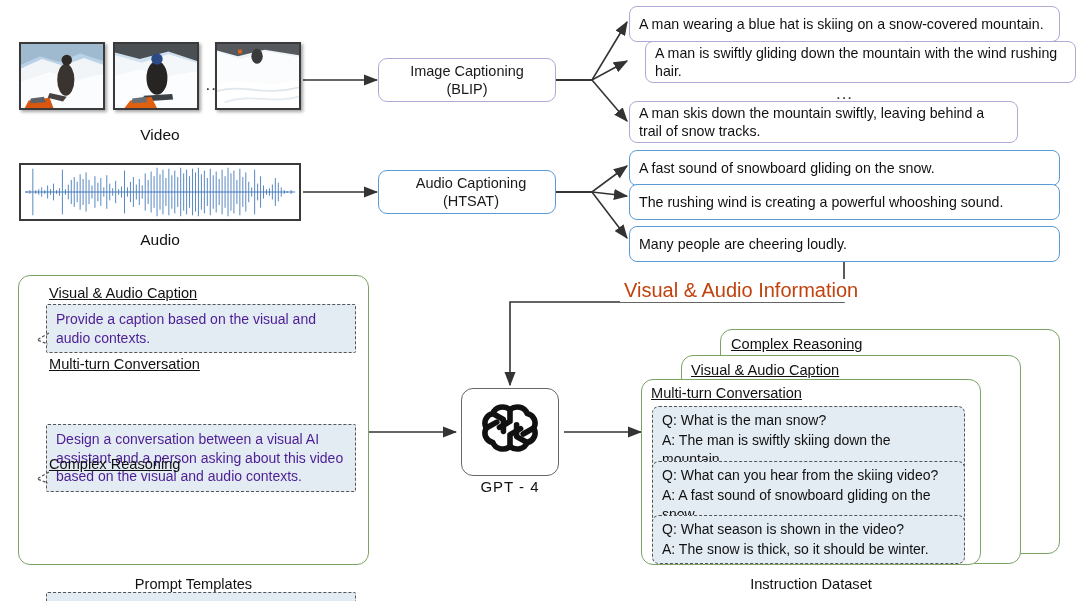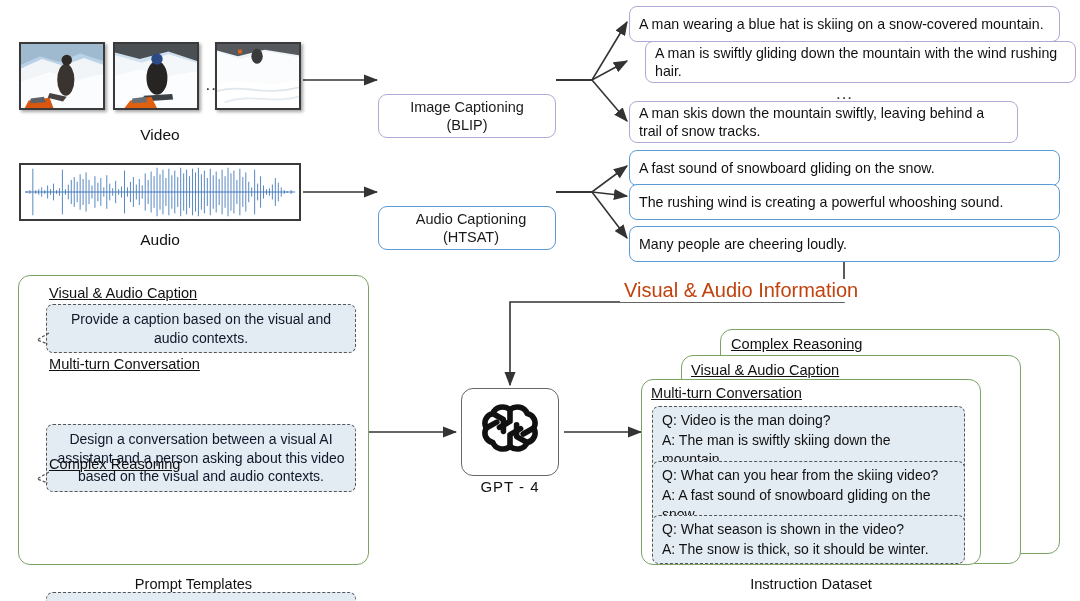--- a/index.html
+++ b/index.html
@@ -11,37 +11,37 @@
   
   .vframe{border:2px solid #3a3a3a;background:#cfd9e2;overflow:hidden;
           box-shadow:2px 2px 3px rgba(0,0,0,.35);}
   .vframe svg{display:block;width:100%;height:100%;}
   .dots-h{font-size:17px;letter-spacing:1px;color:#333;line-height:1;}
 
   .capt-label{font-size:15.5px;color:#111;text-align:center;}
 
   
   .modbox{border-radius:9px;background:#fff;display:flex;align-items:center;
-          justify-content:center;text-align:center;font-size:14.5px;line-height:1.25;margin-top:36px;}
+          justify-content:center;text-align:center;font-size:14.5px;line-height:1.25;}
   .modbox.purple{border:1.6px solid #b3a7d4;}
   .modbox.blue{border:1.6px solid #5b9bd5;padding-left:8px;}
 
   
   .capbox{border-radius:8px;background:#fff;display:flex;align-items:center;
           padding:17px 9px;font-size:14.2px;line-height:1.27;color:#111;}
   .capbox.purple{border:1.5px solid #b3a7d4;}
   .capbox.blue{border:1.5px solid #5b9bd5;}
 
   
   .greenpanel{border:1.5px solid #7aa365;border-radius:12px;background:#fff;}
   .panel-title{font-size:14.6px;color:#111;text-decoration:underline;}
 
   
-  .bubble{border:1.4px dashed #555;border-radius:7px;background:#e3ebf3;
-          padding:5px 9px;font-size:14px;line-height:1.33;color:#0f172a;position:relative;text-align:center;}
+  .bubble{border:1.4px dashed #555;border-radius:2px;background:#e3ebf3;
+          padding:5px 9px;font-size:14px;line-height:1.33;color:#4c1d95;position:relative;}
   .bubble .tail{position:absolute;left:-11px;bottom:7px;width:13px;height:13px;}
   .bubble .tail svg{display:block;}
 
   
   .qabubble{border:1.4px dashed #555;border-radius:7px;background:#e3ebf3;
             padding:4px 9px;font-size:14px;line-height:1.4;color:#111;}
 
   .footlabel{font-size:14.6px;color:#111;text-align:center;}
   .infolabel{font-size:20px;color:#c2410c;margin-left:38px;}
   .gptlabel{font-size:15px;letter-spacing:1px;text-align:center;color:#111;}
@@ -320,21 +320,21 @@
   <div class="abs greenpanel" style="left:720px;top:329px;width:340px;height:225px;"></div>
   <div class="abs panel-title" style="left:731px;top:336px;">Complex Reasoning</div>
 
   <div class="abs greenpanel" style="left:681px;top:355px;width:340px;height:209px;"></div>
   <div class="abs panel-title" style="left:691px;top:362px;">Visual &amp; Audio Caption</div>
 
   <div class="abs greenpanel" style="left:641px;top:379px;width:340px;height:186px;"></div>
   <div class="abs panel-title" style="left:651px;top:385px;">Multi-turn Conversation</div>
 
   <div class="abs qabubble" style="left:652px;top:406px;width:313px;">
-    <div>Q: Video is the man doing?</div>
+    <div>Q: What is the man snow?</div>
     <div>A: The man is swiftly skiing down the mountain.</div>
   </div>
   <div class="abs qabubble" style="left:652px;top:461px;width:313px;">
     <div>Q: What can you hear from the skiing video?</div>
     <div>A: A fast sound of snowboard gliding on the snow.</div>
   </div>
   <div class="abs qabubble" style="left:652px;top:515px;width:313px;">
     <div>Q: What season is shown in the video?</div>
     <div>A: The snow is thick, so it should be winter.</div>
   </div>

